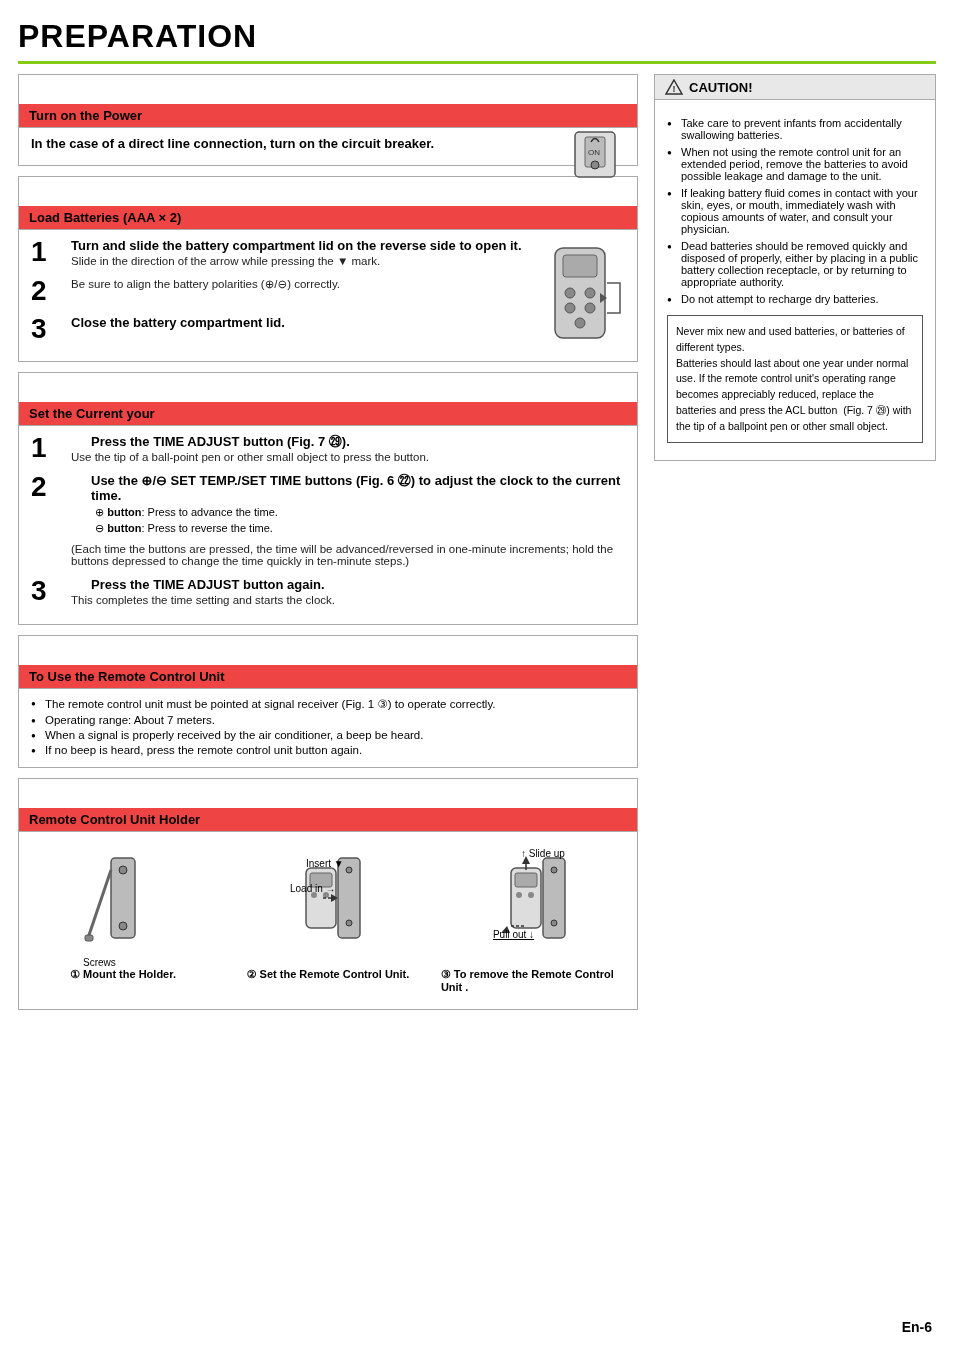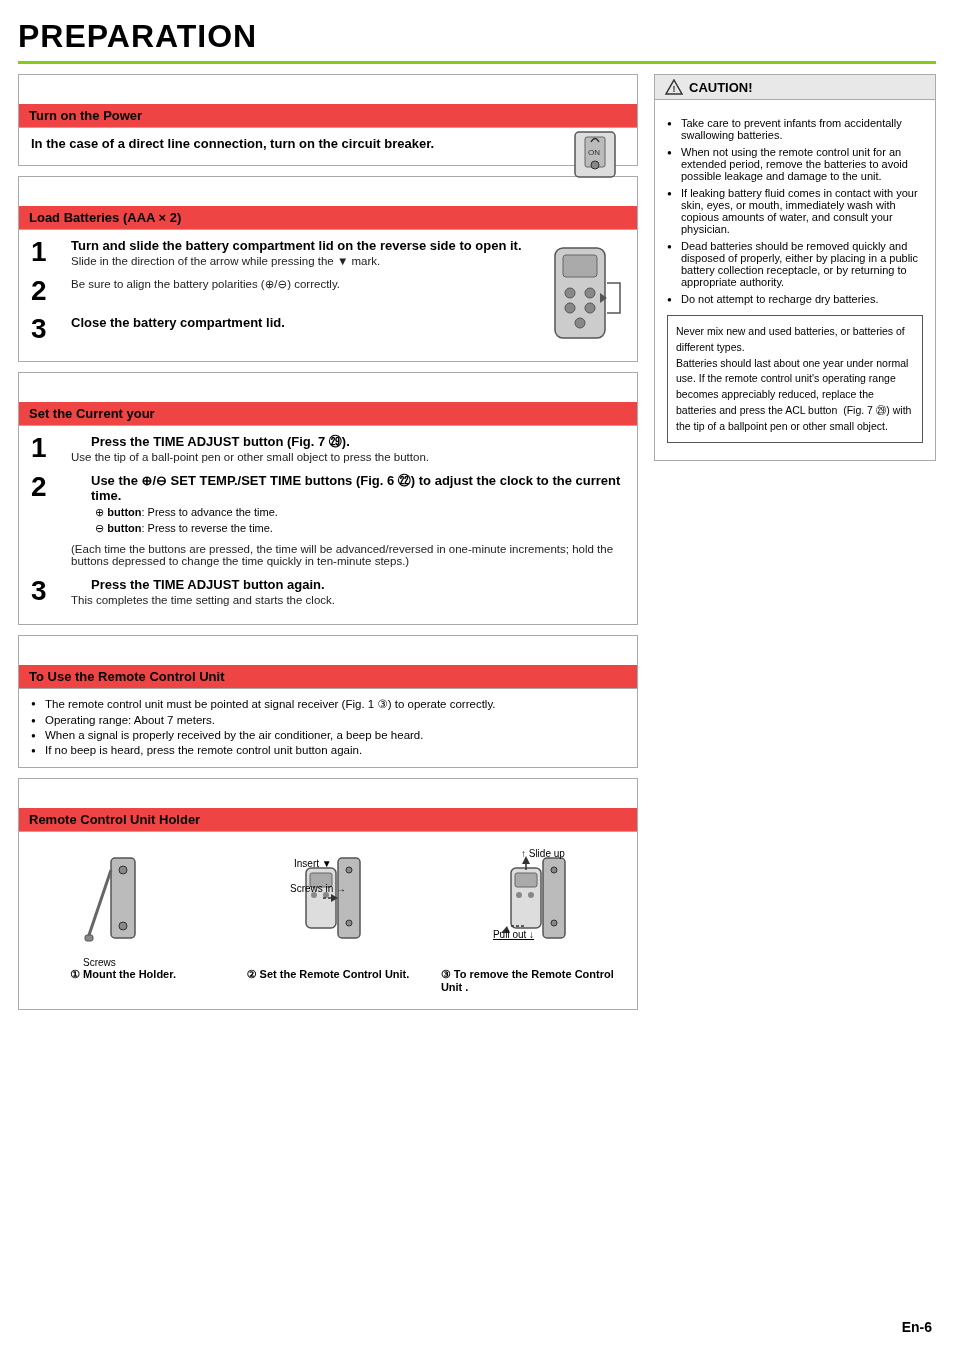--- a/index.html
+++ b/index.html
@@ -348,22 +348,22 @@
                   <circle cx="61" cy="75" r="3" fill="#888" stroke="#333" stroke-width="1"></circle>
 
                   <rect x="18" y="20" width="30" height="60" rx="5" fill="#ddd" stroke="#555" stroke-width="1.5"></rect>
                   <rect x="22" y="25" width="22" height="14" rx="2" fill="#aaa" stroke="#666" stroke-width="1"></rect>
                   <circle cx="26" cy="47" r="3" fill="#888"></circle>
                   <circle cx="38" cy="47" r="3" fill="#888"></circle>
 
                   <polygon points="50,50 43,46 43,54" fill="#333"></polygon>
                   <line x1="35" y1="50" x2="50" y2="50" stroke="#333" stroke-width="1.5" stroke-dasharray="3,2"></line>
                 </svg>
-                <div style="position:absolute; top:10px; left:6px; font-size:10px;">Insert ▼</div>
-                <div style="position:absolute; top:35px; left:2px; font-size:10px;">Screws in →</div>
+                <div style="position:absolute; top:10px; left:18px; font-size:10px;">Insert ▼</div>
+                <div style="position:absolute; top:35px; left:2px; font-size:10px;">Load in →</div>
               </div>
               <div class="holder-caption">
                 <span class="section-num-label">②</span> <span class="bold">Set the Remote Control Unit.</span>
               </div>
             </div>
 
             <div class="holder-item">
               <div style="position:relative; width:80px; height:120px;">
                 <svg width="80" height="120">
 

